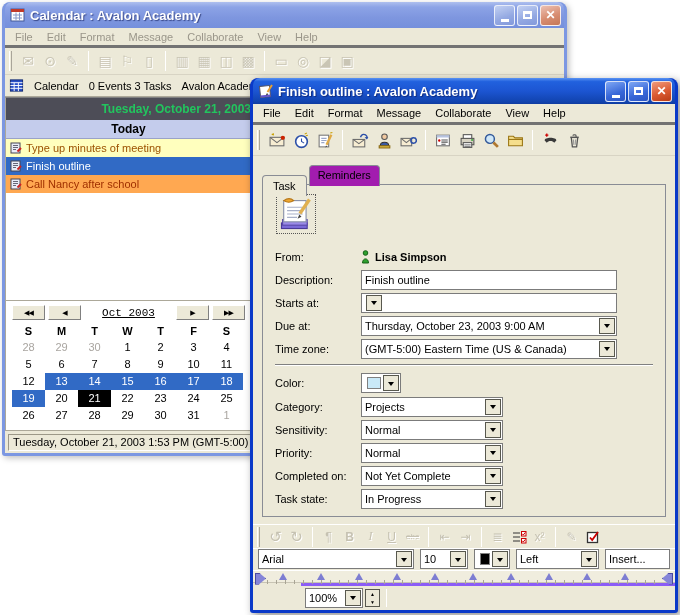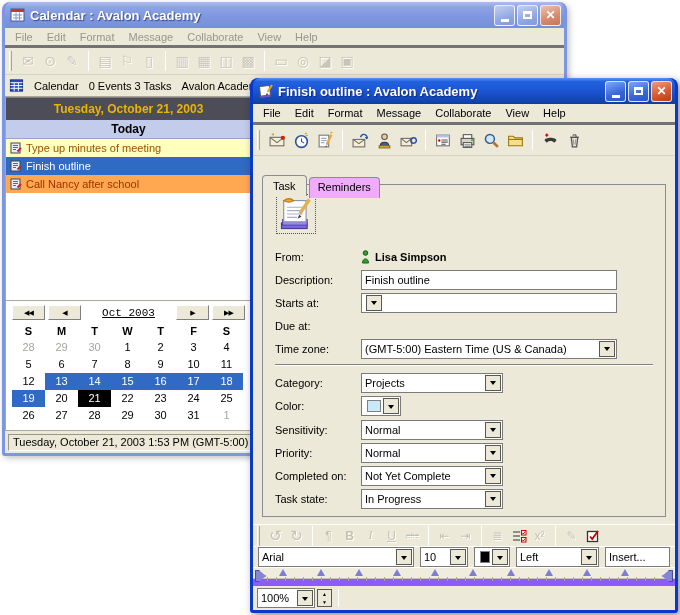--- a/index.html
+++ b/index.html
@@ -46,22 +46,22 @@
   
   #cal-win { left:2px; top:2px; width:565px; height:454px; }
   #cal-win .toolbar { height:27px; }
   .tabbar { height:22px; display:flex; align-items:center; gap:10px; background:#ECE9D8;
             border-bottom:1px solid #ACA899; font-size:11px; padding:0 4px; white-space:nowrap; overflow:hidden; }
   .tabbar svg { width:15px; height:15px; flex:0 0 auto; }
   .cal-panel { flex:1; background:#fff; border:1px solid #ACA899; border-top-color:#808080;
                margin:0; display:flex; flex-direction:column; overflow:hidden; }
   .cal-left { width:246px; display:flex; flex-direction:column; height:100%;
               border-right:1px solid #D4D0C8; }
-  .date-header { background:#4D4D57; color:#eab308; font-weight:bold; font-size:12px;
-                 text-align:center; padding:4px 0; }
+  .date-header { background:#4D4D57; color:#22c55e; font-weight:bold; font-size:12px;
+                 text-align:right; padding:4px 0; }
   .today-bar { background:#C4CCEC; color:#000; font-weight:bold; font-size:12px;
                text-align:center; padding:2px 0; border-bottom:1px solid #9aa2c8; }
   .task-row { display:flex; align-items:center; gap:4px; height:18px; padding:0 2px 0 4px;
               font-size:11px; white-space:nowrap; overflow:hidden; }
   .task-row svg { flex:0 0 auto; }
   .cal-spacer { flex:1; background:#fff; }
 
   .minical { border-top:1px solid #ACA899; padding:4px 0 6px; background:#fff; }
   .mc-nav { display:flex; align-items:center; gap:3px; padding:0 6px 3px; }
   .mc-btn { width:33px; height:15px; background:#ECE9D8; border:1px solid;
@@ -79,22 +79,22 @@
   .status-cell { flex:1; height:17px; border:1px solid; border-color:#9C9888 #fff #fff #9C9888;
                  font-size:11px; padding:1px 4px; white-space:nowrap; overflow:hidden; }
 
   
   #task-win { left:250px; top:78px; width:428px; height:535px; }
   #task-win .menubar { height:21px; }
   #task-win .toolbar { height:31px; }
 
   .tw-main { flex:1; display:flex; flex-direction:column; background:#ECE9D8; overflow:hidden; }
   .tabs { display:flex; padding:7px 9px 0; position:relative; z-index:2; }
-  .tab { font-size:11px; background:#f0abfc; border:1px solid #898C95; border-bottom:none;
-         border-radius:4px 4px 0 0; padding:3px 8px 2px; margin-right:2px; position:relative; top:14px; }
+  .tab { font-size:11px; background:#a21caf; border:1px solid #898C95; border-bottom:none;
+         border-radius:4px 4px 0 0; padding:3px 8px 2px; margin-right:2px; position:relative; top:2px; }
   .tab.active { top:12px; padding:4px 10px 4px; background:#ECE9D8; z-index:3;text-align:center; }
   .tabpanel { margin:0 9px; border:1px solid #898C95; background:#ECE9D8; position:relative;
               z-index:1; padding:8px 12px 6px 12px; }
   .bigicon { width:38px; height:38px; outline:1px dotted #555; outline-offset:0px; margin:2px 0 8px 2px; }
 
   .frow { display:flex; align-items:center; height:23px; font-size:11px; }
   .flabel { width:86px; flex:0 0 auto; }
   .fval-from { display:flex; align-items:center; gap:5px; font-weight:bold; }
   .field, .combo { background:#fff; border:1px solid #7B7B7B; height:20px; display:flex; align-items:center; }
   .field input { border:none; outline:none; width:100%; font-size:11px; font-family:"Liberation Sans",sans-serif;
@@ -126,22 +126,22 @@
            border-bottom:1px solid #C8C4B4; }
   .ruler::before { content:""; position:absolute; left:14px; right:14px; top:9px; height:4px;
            background:repeating-linear-gradient(90deg,#A8A494 0 1px,transparent 1px 9px); }
   .tabstop { position:absolute; bottom:2px; width:0; height:0;
              border:4px solid transparent; border-bottom:7px solid #7D7DD2; }
   .ruler-end { position:absolute; top:2px; width:11px; height:12px; background:#8585D8; border:1px solid #4A4AA0; }
   .ruler-end.left  { left:2px;  clip-path:polygon(0 0,35% 0,100% 50%,35% 100%,0 100%); }
   .ruler-end.right { right:2px; clip-path:polygon(100% 0,65% 0,0 50%,65% 100%,100% 100%); }
 
   .bodyarea { flex:1; background:#fff; }
-  .tw-status { height:32px; background:#ECE9D8; border-top:7px solid #8b5cf6; display:flex;
-               align-items:center; padding:2px 4px; gap:2px; }
+  .tw-status { height:32px; background:#ECE9D8; border-top:3px solid #8b5cf6; display:flex;
+               align-items:center; padding:2px 4px; gap:2px;margin-left:48px; }
   .zoom-combo { width:58px; }
   .spinner { width:15px; height:18px; display:flex; flex-direction:column; border:1px solid #58584E; background:#ECE9D8; }
   .spin-b { flex:1; display:flex; align-items:center; justify-content:center; font-size:5px; color:#000; }
   .tw-status .divider { width:1px; height:18px; background:#A9A599; border-right:1px solid #fff; margin-left:4px; }
 </style>
 </head>
 <body>
 
 <div class="stage">
 
@@ -462,44 +462,48 @@
 
           <div class="frow">
             <span class="flabel">Starts at:</span>
             <span class="combo w256">
               <span class="combo-btn"></span>
             </span>
           </div>
 
           <div class="frow">
             <span class="flabel">Due at:</span>
+            <span class="combo w256">
+              <span class="combo-text">Thursday, October 23, 2003 9:00 AM</span>
+              <span class="combo-btn"></span>
+            </span>
           </div>
 
           <div class="frow">
             <span class="flabel">Time zone:</span>
             <span class="combo w256">
               <span class="combo-text">(GMT-5:00) Eastern Time (US &amp; Canada)</span>
               <span class="combo-btn"></span>
             </span>
           </div>
 
           <div class="fsep"></div>
-
-          <div class="frow">
-            <span class="flabel">Category:</span>
-            <span class="combo w142">
-              <span class="combo-text">Projects</span>
-              <span class="combo-btn"></span>
-            </span>
-          </div>
 
           <div class="frow" style="height:24px;">
             <span class="flabel">Color:</span>
             <span class="combo w40">
               <span class="swatch" style="background: rgb(201, 233, 248);"></span>
+              <span class="combo-btn"></span>
+            </span>
+          </div>
+
+          <div class="frow">
+            <span class="flabel">Category:</span>
+            <span class="combo w142">
+              <span class="combo-text">Projects</span>
               <span class="combo-btn"></span>
             </span>
           </div>
 
           <div class="frow">
             <span class="flabel">Sensitivity:</span>
             <span class="combo w142">
               <span class="combo-text">Normal</span>
               <span class="combo-btn"></span>
             </span>

